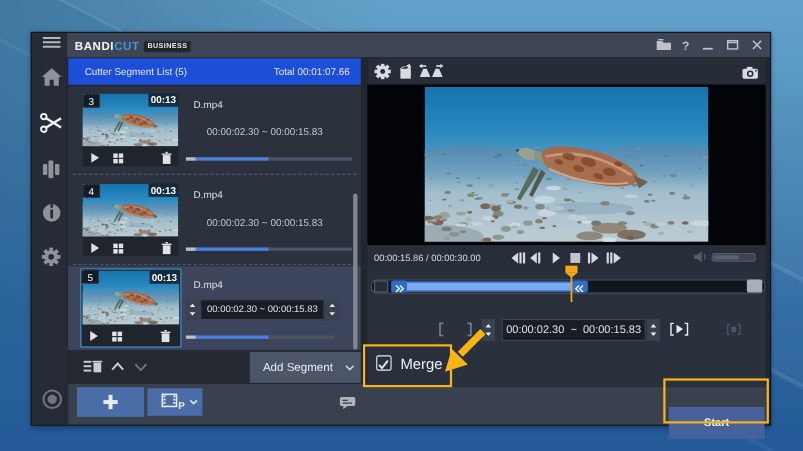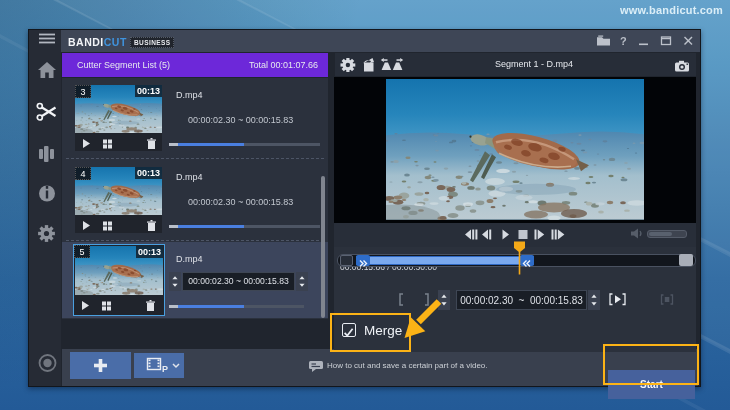--- a/index.html
+++ b/index.html
@@ -11,21 +11,21 @@
   .abs{position:absolute;}
   .site{position:absolute;top:4px;right:7px;font-size:11px;font-weight:bold;color:#dbeef7;letter-spacing:0.2px;}
   .win{position:absolute;left:28px;top:29px;width:673px;height:358px;background:#20252e;
     border:1px solid #12161c;box-sizing:border-box;box-shadow:0 2px 5px rgba(4,16,40,.45);}
   .sidebar{position:absolute;left:0;top:0;width:32px;height:356px;background:#262b35;}
   .titlebar{position:absolute;left:32px;top:0;width:639px;height:22px;background:#3e4656;}
   .logo{position:absolute;left:39px;top:6px;font-size:10.5px;font-weight:bold;letter-spacing:0.5px;color:#f3f5f8;}
   .logo b{color:#3f93dd;}
   .badge{position:absolute;left:101px;top:6.5px;height:9px;line-height:9px;padding:0 3px;background:#20242c;
     border:1px dotted #565d69;color:#e9ebef;font-size:6.5px;font-weight:bold;letter-spacing:0.4px;}
-  .lpanel-h{position:absolute;left:33px;top:23px;width:266px;height:24px;background:#6d28d9;}
+  .lpanel-h{position:absolute;left:33px;top:23px;width:266px;height:24px;background:#1d4ed8;}
   .lpanel-h .t1{position:absolute;left:15px;top:7px;font-size:9px;color:#e6e9ee;}
   .lpanel-h .t2{position:absolute;right:10px;top:7px;font-size:9px;color:#e6e9ee;}
   .llist{position:absolute;left:33px;top:48px;width:266px;height:241px;background:#2b313d;}
   .lfoot{position:absolute;left:33px;top:289px;width:266px;height:30px;background:#232831;}
   .bbar{position:absolute;left:33px;top:319px;width:636px;height:37px;background:#39404e;}
   .thumbbox{position:absolute;left:13px;width:87px;background:#20242c;}
   .fname{position:absolute;left:114px;font-size:9px;color:#dde0e6;}
   .itime{position:absolute;left:126px;font-size:9px;color:#c2c7cf;}
   .prog{position:absolute;left:107px;width:151px;height:3px;background:#4d5564;}
   .prog .p1{position:absolute;left:0;top:0;width:9px;height:3px;background:#b9bfc9;}
@@ -40,21 +40,21 @@
   .spin svg{position:absolute;left:2px;top:2px;}
   .tbox{position:absolute;height:19px;background:#191e26;border:1px solid #3e4654;box-sizing:border-box;
     color:#dde0e6;font-size:9.5px;text-align:center;white-space:nowrap;overflow:hidden;}
   .addseg{position:absolute;left:165px;top:1px;width:101px;height:28px;background:#4d5669;color:#e8ebf0;
     font-size:10.5px;line-height:28px;text-align:left;padding-left:12px;box-sizing:border-box;}
   .rphead{position:absolute;left:306px;top:23px;width:361px;height:23px;background:#272d38;}
   .rptitle{position:absolute;left:343px;top:28.5px;width:324px;text-align:center;font-size:9px;color:#e6e9ee;}
   .vidblack{position:absolute;left:305px;top:47px;width:362px;height:146px;background:#020407;}
   .ctrlrow{position:absolute;left:305px;top:193px;width:362px;height:24px;background:#282e39;}
   .lowrow{position:absolute;left:305px;top:217px;width:362px;height:104.5px;background:#2b313c;}
-  .timetext{position:absolute;font-size:8.5px;color:#d6dae0;margin-top:33px;}
+  .timetext{position:absolute;font-size:8.5px;color:#d6dae0;}
   .durtext{position:absolute;left:306px;top:245.5px;width:360px;text-align:center;font-size:9px;color:#ced3da;}
   .track{position:absolute;left:308px;top:223.5px;width:359px;height:13px;background:#12161d;
     border:1px solid #4a5261;border-radius:6px;box-sizing:border-box;}
   .mergebox{position:absolute;left:301px;top:283px;width:81px;height:39px;border:2.5px solid #fcb316;box-sizing:border-box;}
   .startbox{position:absolute;left:574px;top:314px;width:96px;height:41px;border:2.5px solid #fcb316;box-sizing:border-box;}
   .startbtn{position:absolute;left:579px;top:340px;width:87px;height:29px;background:#46619c;
     color:#f2f5fa;font-weight:bold;font-size:10px;text-align:center;line-height:29px;}
   .plusbtn{position:absolute;left:41px;top:322px;width:61px;height:27px;background:#4a6da8;}
   .filmbtn{position:absolute;left:105px;top:323px;width:50px;height:25px;background:#4a6da8;}
   .statustext{position:absolute;left:298px;top:330.5px;font-size:8px;color:#ccd0d6;}
@@ -63,21 +63,20 @@
 <body>
 <div class="stage">
   <div class="shade"></div>
   <svg class="abs" style="left:0;top:0" width="730" height="410" viewBox="0 0 730 410">
     <polygon points="55,0 730,0 730,352" fill="#ffffff" opacity="0.04"></polygon>
     <polygon points="238,0 730,0 730,255" fill="#ffffff" opacity="0.04"></polygon>
     <polygon points="53,0 58,0 730,354 730,349" fill="#ffffff" opacity="0.10"></polygon>
     <polygon points="236,0 241,0 730,257 730,252" fill="#ffffff" opacity="0.09"></polygon>
     <polygon points="0,34 0,38 706,410 698,410" fill="#ffffff" opacity="0.06"></polygon>
   </svg>
-  <div class="site">www.bandicut.com</div>
   <div class="win">
     <div class="sidebar"></div>
     <svg class="abs" style="left:0;top:0" width="32" height="356" viewBox="0 0 32 356">
       <g stroke="#b2b7c0" stroke-width="1.8">
         <line x1="10" y1="4.5" x2="26" y2="4.5"></line>
           <line x1="10" y1="8.5" x2="26" y2="8.5"></line>
           <line x1="10" y1="12.5" x2="26" y2="12.5"></line>
       </g>
       <g fill="#8d929b">
         <path d="M18,32 L27,40 L24.5,40 L24.5,48 L19.8,48 L19.8,42.5 L16.2,42.5 L16.2,48 L11.5,48 L11.5,40 L9,40 Z"></path>
@@ -234,20 +233,37 @@
             <path d="M4,2.2 L6.6,5.2 L1.4,5.2 Z" fill="#e7eaee"></path>
             <path d="M4,12.8 L6.6,9.8 L1.4,9.8 Z" fill="#e7eaee"></path>
           </svg>
       </div>
       <div class="prog" style="top:226.5px;width:135px;">
           <span class="p1"></span>
           <span class="p2"></span>
         </div>
       <div class="abs" style="left:258.5px;top:98px;width:4.5px;height:142px;background:#80858f;border-radius:2px;"></div>
     </div>
+    <div class="lfoot">
+      <svg class="abs" style="left:12px;top:6px;" width="60" height="17" viewBox="0 0 60 17">
+        <g fill="#c9cdd4">
+          <rect x="2" y="3" width="7" height="1.8"></rect>
+            <rect x="2" y="7" width="7" height="1.8"></rect>
+            <rect x="2" y="11" width="7" height="1.8"></rect>
+          <rect x="11" y="4.5" width="7" height="9"></rect>
+            <rect x="10" y="3" width="9" height="1.3"></rect>
+        </g>
+        <path d="M28,11 L33,5.5 L38,11" stroke="#c9cdd4" stroke-width="1.8" fill="none"></path>
+        <path d="M49,6 L54,11.5 L59,6" stroke="#6b7280" stroke-width="1.8" fill="none"></path>
+      </svg>
+      <div class="addseg">Add Segment</div>
+      <svg class="abs" style="left:251px;top:12px;" width="10" height="7" viewBox="0 0 10 7">
+          <path d="M1.5,1.5 L5,5 L8.5,1.5" stroke="#cdd2da" stroke-width="1.5" fill="none"></path>
+        </svg>
+    </div>
     <div class="plusbtn">
       <svg width="61" height="27" viewBox="0 0 61 27">
           <g fill="#e8ecf2">
             <rect x="23.5" y="6" width="14" height="3.6" transform="translate(0,7) rotate(0)" display="none"></rect>
             <rect x="24" y="11.7" width="13" height="3.6"></rect>
             <rect x="28.7" y="7" width="3.6" height="13"></rect>
           </g>
         </svg>
     </div>
     <div class="filmbtn">
@@ -268,23 +284,21 @@
       </svg>
     </div>
     <svg class="abs" style="left:279px;top:329px;" width="16" height="14" viewBox="0 0 16 14">
       <rect x="1" y="2" width="14" height="8" rx="1.5" fill="#aeb3bc"></rect>
       <path d="M4,10 L4,13 L8,10 Z" fill="#aeb3bc"></path>
       <g stroke="#394050" stroke-width="1.2">
           <line x1="3.5" y1="5" x2="8" y2="5"></line>
           <line x1="3.5" y1="7.5" x2="12" y2="7.5"></line>
         </g>
     </svg>
-    <div class="statustext">How to cut and save a certain part of a video.</div>
     <div class="rphead"></div>
-    <div class="rptitle">Segment 1 - D.mp4</div>
     <svg class="abs" style="left:310px;top:28px;" width="90" height="14" viewBox="0 0 90 14">
       <g fill="#d8dbe1" transform="translate(8.9,7)">
           <circle r="5.4"></circle>
           <rect x="-1.6" y="-7.4" width="3.2" height="3.6" transform="rotate(0)"></rect>
           <rect x="-1.6" y="-7.4" width="3.2" height="3.6" transform="rotate(45)"></rect>
           <rect x="-1.6" y="-7.4" width="3.2" height="3.6" transform="rotate(90)"></rect>
           <rect x="-1.6" y="-7.4" width="3.2" height="3.6" transform="rotate(135)"></rect>
           <rect x="-1.6" y="-7.4" width="3.2" height="3.6" transform="rotate(180)"></rect>
           <rect x="-1.6" y="-7.4" width="3.2" height="3.6" transform="rotate(225)"></rect>
           <rect x="-1.6" y="-7.4" width="3.2" height="3.6" transform="rotate(270)"></rect>

